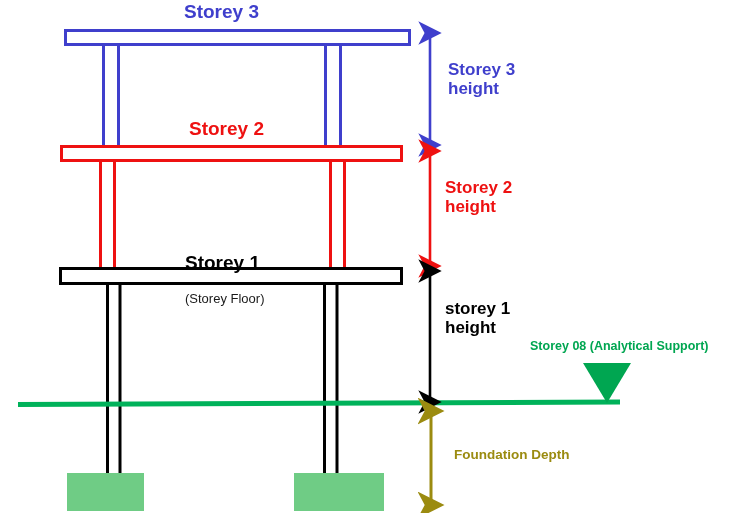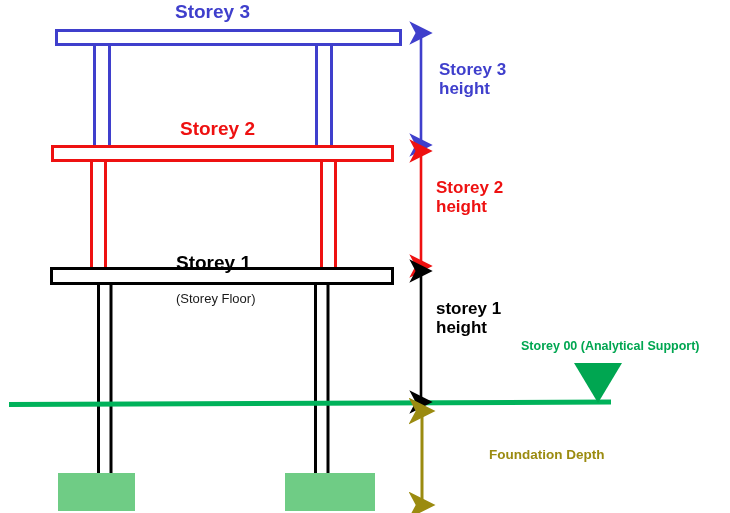--- a/index.html
+++ b/index.html
@@ -1,29 +1,29 @@
 <!DOCTYPE html>
 <html><head>
 <meta charset="utf-8">
 <style>
   html,body{margin:0;padding:0;background:#ffffff;}
   body{width:730px;height:513px;position:relative;overflow:hidden;
        font-family:"Liberation Sans","DejaVu Sans",sans-serif;}
-  #stage{position:absolute;left:4px;top:0;width:674px;height:513px;}
+  #stage{position:absolute;left:13px;top:0;width:674px;height:513px;}
   svg#diagram{position:absolute;left:0;top:0;width:730px;height:513px;}
   .lbl{position:absolute;white-space:pre;line-height:1.12;}
   .storey3-lbl{left:171px;top:1px;font-size:19px;font-weight:bold;color:#3f3fcc;}
   .storey2-lbl{left:176px;top:118px;font-size:19px;font-weight:bold;color:#ee1111;}
   .storey1-lbl{left:172px;top:252px;font-size:19px;font-weight:bold;color:#000000;}
   .ground-lbl{left:172px;top:292px;font-size:13px;font-weight:normal;color:#1a1a1a;}
   .h3-lbl{left:435px;top:60px;font-size:17px;font-weight:bold;color:#3f3fcc;}
   .h2-lbl{left:432px;top:178px;font-size:17px;font-weight:bold;color:#ee1111;}
   .h1-lbl{left:432px;top:299px;font-size:17px;font-weight:bold;color:#000000;}
   .s00-lbl{left:517px;top:339px;font-size:12.5px;font-weight:bold;color:#00a651;}
-  .fd-lbl{left:441px;top:447px;font-size:13.5px;font-weight:bold;color:#9b8b10;margin-left:44px;}
+  .fd-lbl{left:441px;top:447px;font-size:13.5px;font-weight:bold;color:#9b8b10;}
 </style>
 </head>
 <body>
 
 <div id="stage">
 
   <svg id="diagram" viewBox="0 0 730 513">
 
     <g>
       <rect x="52.5" y="30.5" width="344" height="14" fill="none" stroke="#3f3fcc" stroke-width="3"></rect>
@@ -90,17 +90,17 @@
 
   <div class="lbl h3-lbl">Storey 3
 height</div>
 
   <div class="lbl h2-lbl">Storey 2
 height</div>
 
   <div class="lbl h1-lbl">storey 1
 height</div>
 
-  <div class="lbl s00-lbl">Storey 00 (Analytical Support)</div>
+  <div class="lbl s00-lbl">Storey 08 (Analytical Support)</div>
 
   <div class="lbl fd-lbl">Foundation Depth</div>
 
 </div>
 
 </body></html>

